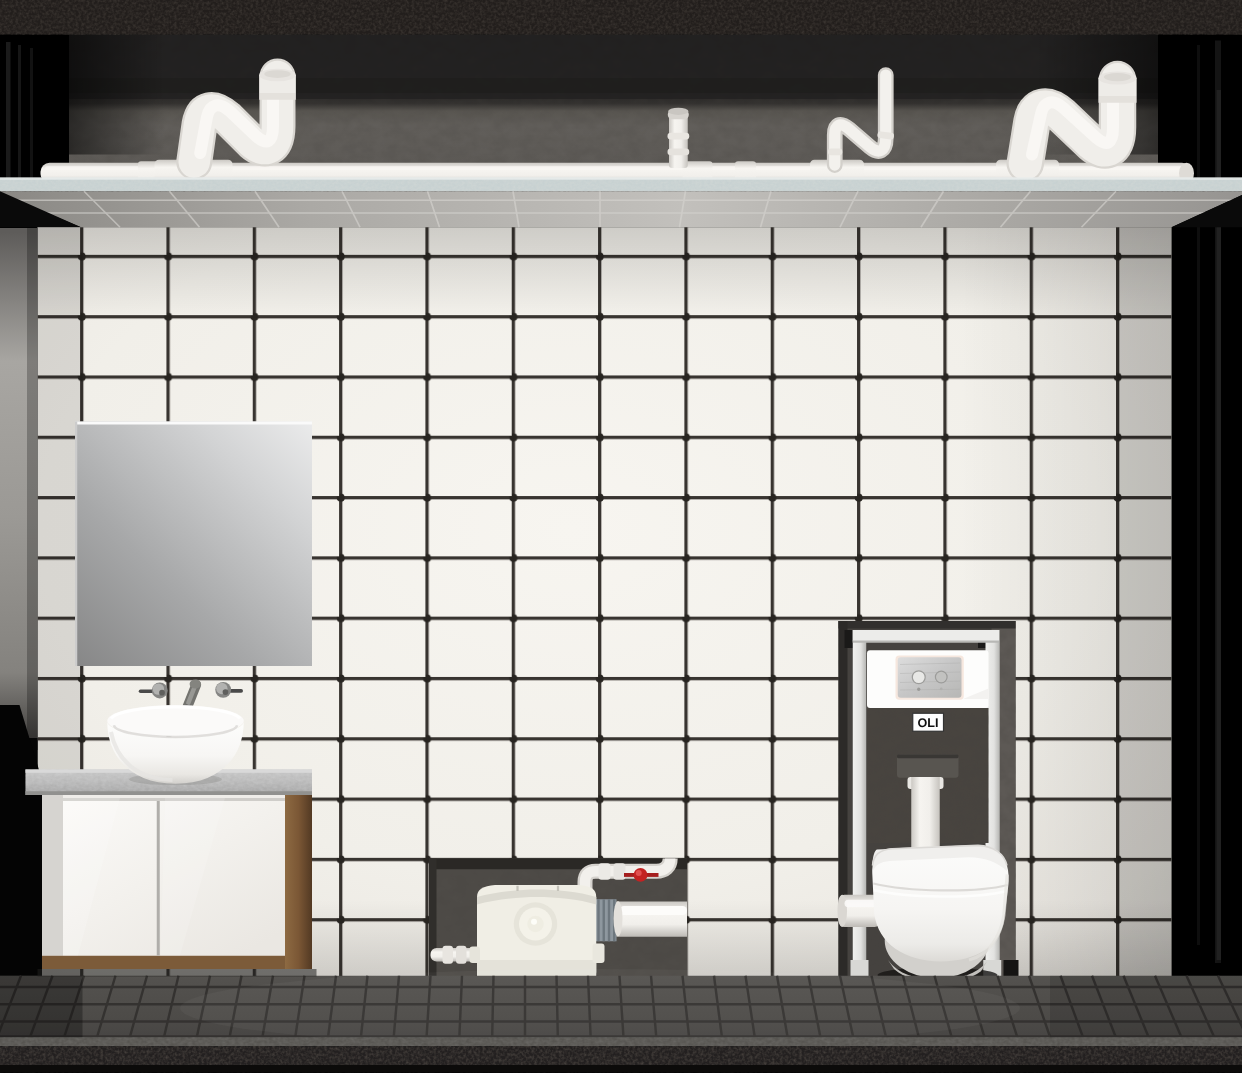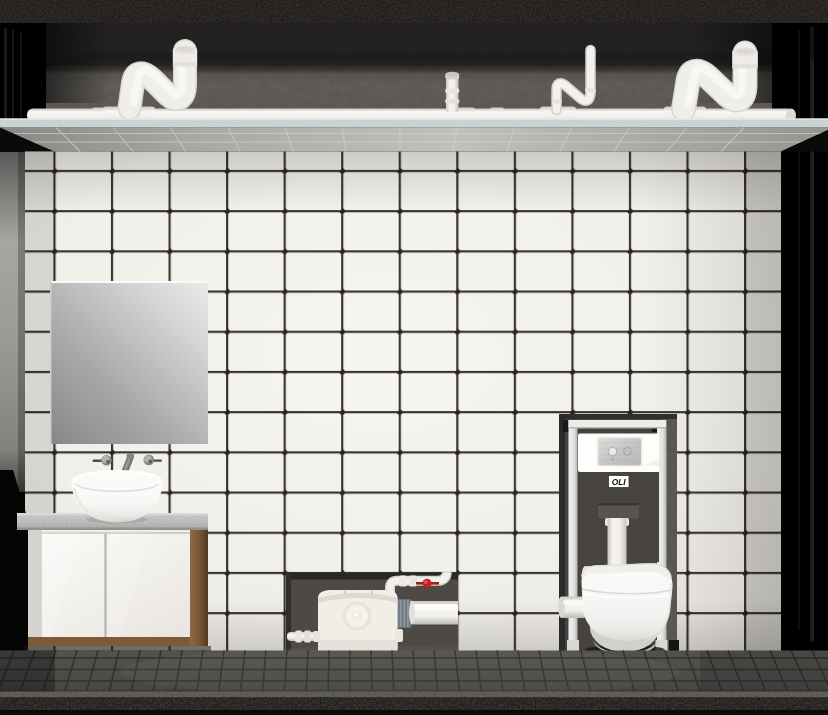--- a/index.html
+++ b/index.html
@@ -1,17 +1,17 @@
 <!DOCTYPE html>
 <html><head>
 <meta charset="utf-8">
 <style>
 html,body{margin:0;padding:0;background:#000;}
 #scene{position:relative;width:828px;height:715px;overflow:hidden;background:#000;
-font-family:"Liberation Sans", sans-serif;font-style:italic;}
+font-family:"Liberation Sans", sans-serif;}
 </style>
 </head>
 <body>
 <div id="scene">
 <svg width="828" height="715" viewBox="0 0 828 715" xmlns="http://www.w3.org/2000/svg">
 <defs>
 <linearGradient id="concG" x1="0" y1="23" x2="0" y2="121" gradientUnits="userSpaceOnUse">
 <stop offset="0" stop-color="#222120"></stop>
           <stop offset="0.40" stop-color="#262524"></stop>
 <stop offset="0.47" stop-color="#33312f"></stop>

